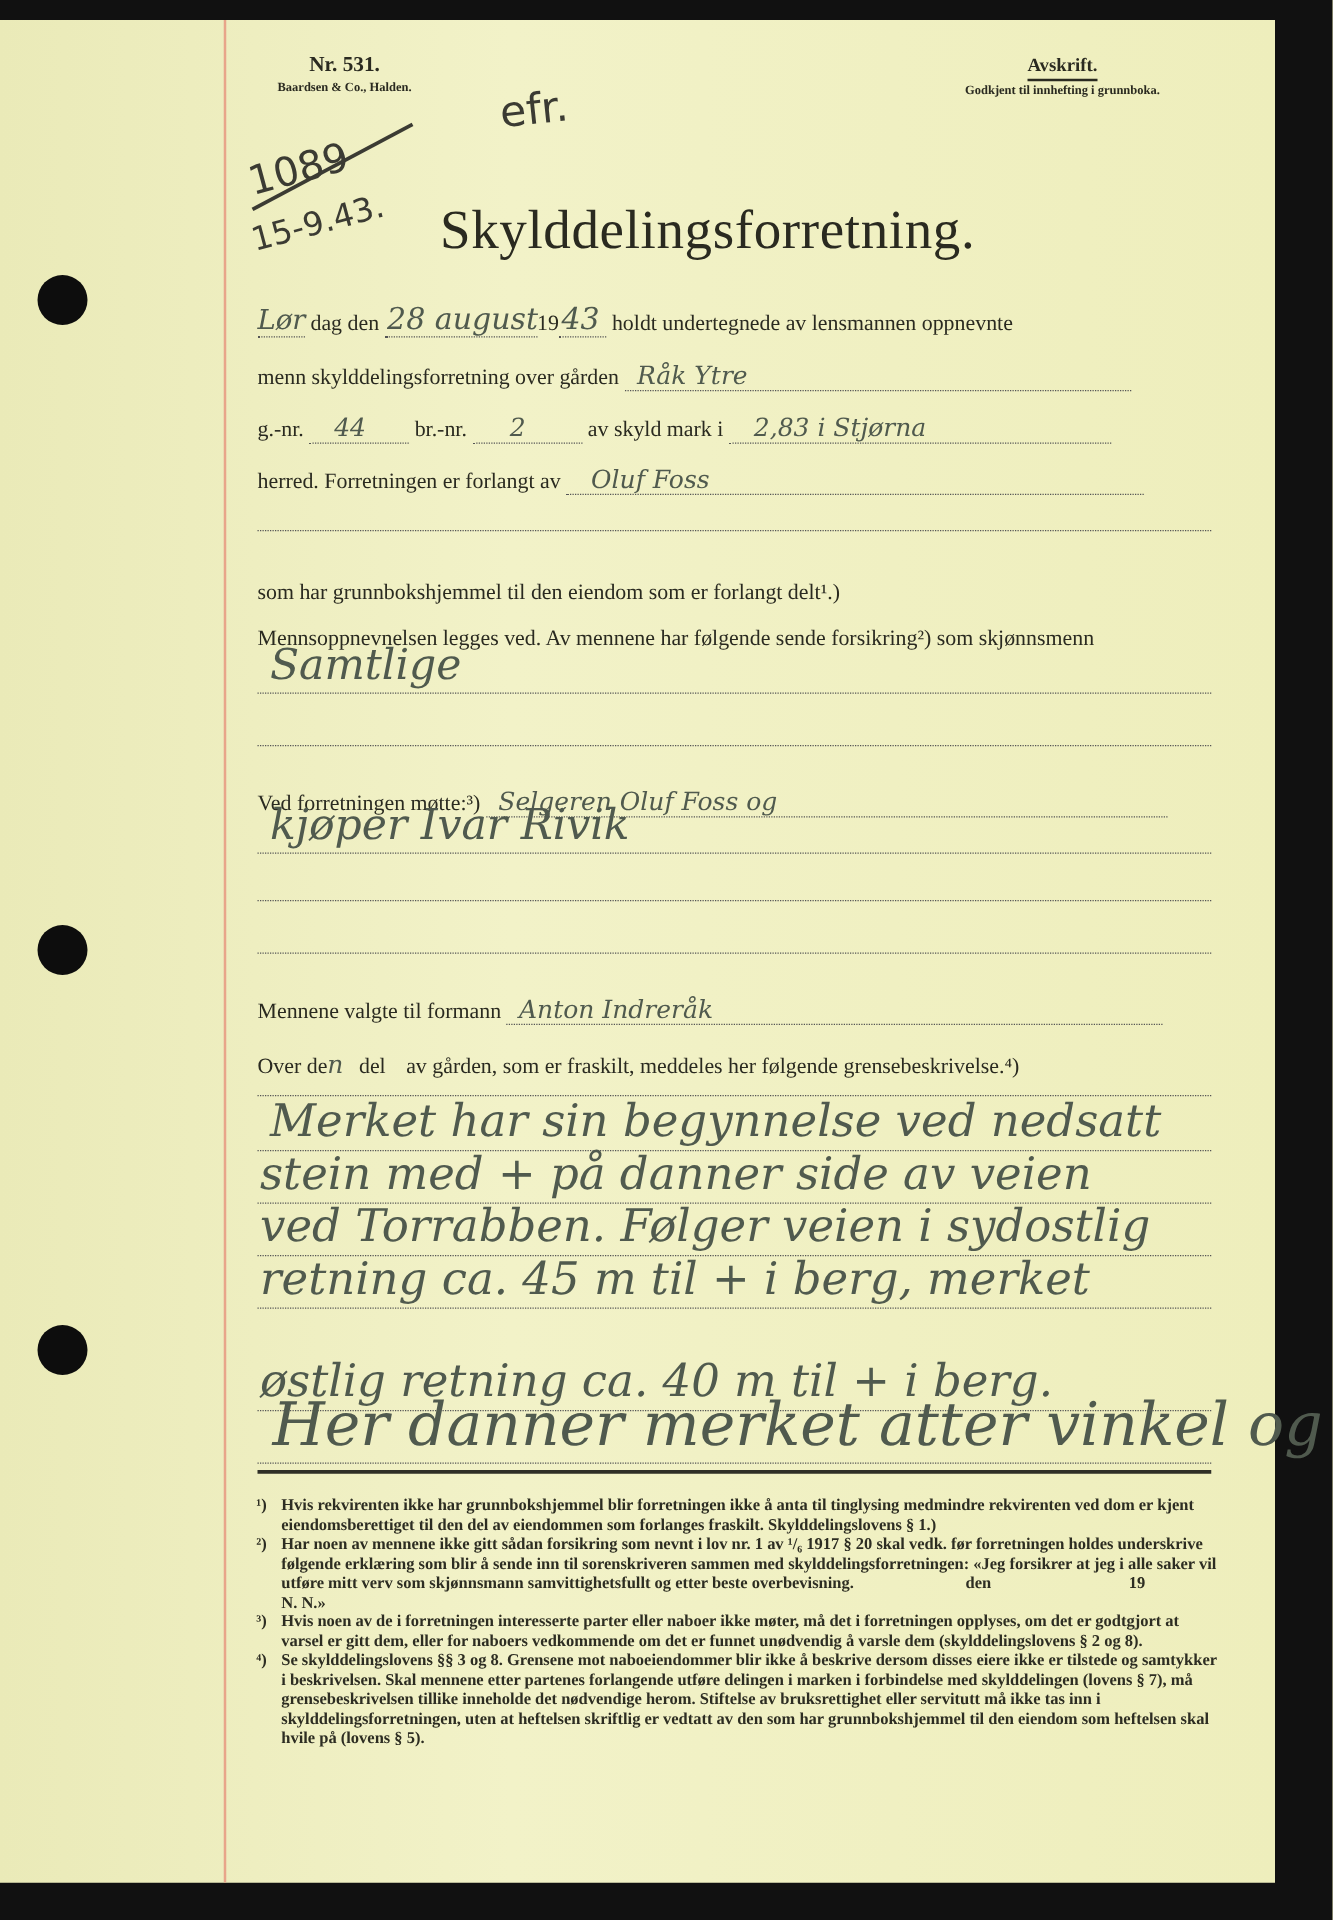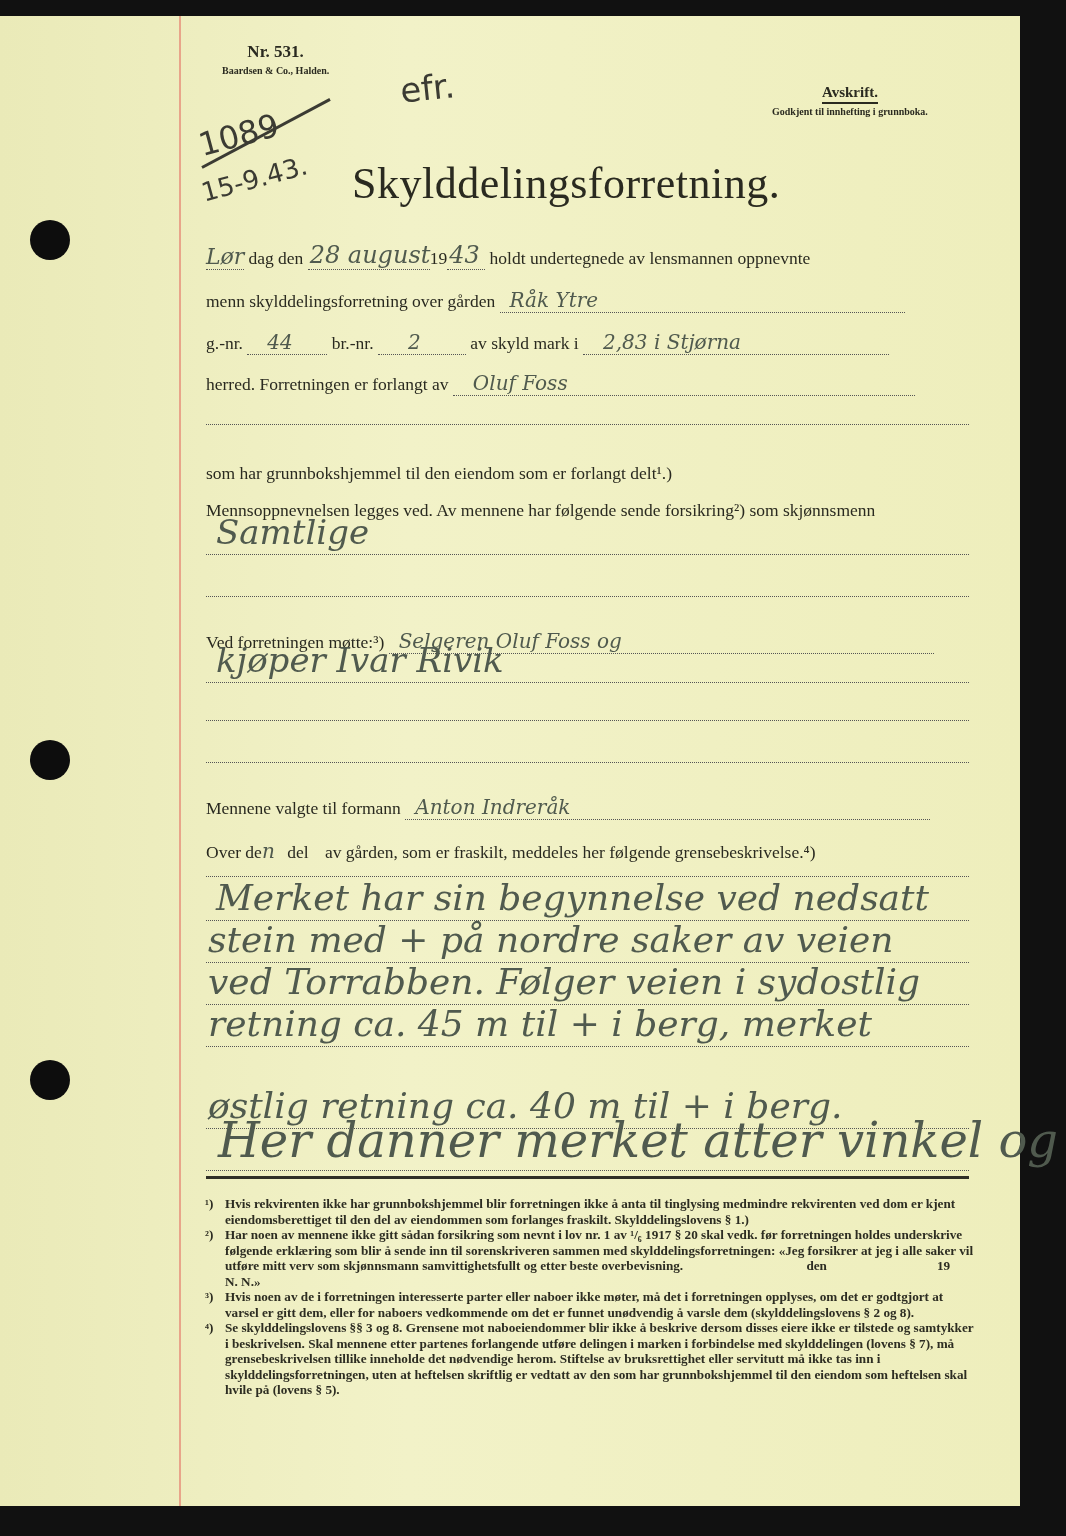--- a/index.html
+++ b/index.html
@@ -18,41 +18,41 @@
       position: absolute; left: 179px; top: 0; width: 2px; height: 100%;
       background: #e8a58a;
     }
     .punch-hole {
       position: absolute; width: 40px; height: 40px; border-radius: 50%;
       background: #0d0d0d; left: 30px;
     }
     .header-left { position: absolute; left: 222px; top: 26px; text-align: center; }
     .header-left .nr { font-size: 17px; font-weight: bold; }
     .header-left .pub { font-size: 10px; font-weight: bold; margin-top: 3px; }
-    .header-right { position: absolute; left: 772px; top: 28px; text-align: center; margin-top: 39px; }
+    .header-right { position: absolute; left: 772px; top: 28px; text-align: center; }
     .header-right .av { font-size: 15px; font-weight: bold; border-bottom: 2px solid #2a2a20; display: inline-block; padding-bottom: 1px; }
     .header-right .god { font-size: 10px; font-weight: bold; margin-top: 2px; }
     .hand { font-family: "DejaVu Serif", serif; font-style: italic; color: #505a4e; }
     .hand-dark { font-family: "DejaVu Sans", sans-serif; color: #3b3b33; }
     .efr { position: absolute; left: 400px; top: 52px; font-size: 34px; transform: rotate(-6deg); }
     .reg-num { position: absolute; left: 198px; top: 100px; font-size: 32px; transform: rotate(-15deg); }
     .reg-date { position: absolute; left: 200px; top: 148px; font-size: 26px; transform: rotate(-15deg); }
     .reg-slash { position: absolute; left: 202px; top: 150px; width: 145px; height: 3px; background: #3b3b33; transform: rotate(-28deg); transform-origin: left center; }
     .title { position: absolute; left: 352px; top: 142px; font-size: 44px; letter-spacing: 0.5px; }
     .line { position: absolute; left: 206px; width: 763px; font-size: 17.5px; white-space: nowrap; }
     .dots { border-bottom: 1px dotted #555; display: inline-block; position: relative; vertical-align: baseline; }
     .fill { position: absolute; left: 6px; bottom: 0px; font-size: 20px; white-space: nowrap; }
     .rule { position: absolute; left: 206px; width: 763px; border-bottom: 1px dotted #555; }
     .handline { position: absolute; left: 206px; width: 763px; border-bottom: 1px dotted #555; height: 38px; }
     .handline span { position: absolute; left: 10px; bottom: 2px; font-size: 34px; white-space: nowrap; }
     .solid-rule { position: absolute; left: 206px; width: 763px; border-bottom: 3px solid #2f2f26; }
     .footnotes { position: absolute; left: 205px; top: 1180px; width: 770px; font-size: 13.2px; line-height: 15.5px; font-weight: bold; color: #2d2d22; }
     .fn { position: relative; padding-left: 20px; margin: 0; }
     .fn .mark { position: absolute; left: 0; top: 0; }
-    .fn .den { display: inline-block; margin-left: 120px; }
+    .fn .den { display: inline-block; margin-left: 86px; }
     .fn .yr { display: inline-block; margin-left: 110px; }
   </style>
 </head>
 <body>
 
 <div class="page">
   <div class="margin-line"></div>
   <div class="punch-hole" style="top:204px"></div>
   <div class="punch-hole" style="top:724px"></div>
   <div class="punch-hole" style="top:1044px"></div>
@@ -129,21 +129,21 @@
     <span style="margin-left:8px">del</span>
     <span style="margin-left:12px">av gården, som er fraskilt, meddeles her følgende grensebeskrivelse.⁴)</span>
   </div>
 
   <div class="rule" style="top:860px"></div>
 
   <div class="handline" style="top:866px">
       <span class="hand" style="font-size:36px">Merket har sin begynnelse ved nedsatt</span>
     </div>
   <div class="handline" style="top:908px">
-      <span class="hand" style="font-size:36px;left:2px">stein med + på nordre saker av veien</span>
+      <span class="hand" style="font-size:36px;left:2px">stein med + på danner side av veien</span>
     </div>
   <div class="handline" style="top:950px">
       <span class="hand" style="font-size:36px;left:2px">ved Torrabben. Følger veien i sydostlig</span>
     </div>
   <div class="handline" style="top:992px">
       <span class="hand" style="font-size:36px;left:2px">retning ca. 45 m til + i berg, merket</span>
     </div>
   <div class="handline" style="top:1074px">
       <span class="hand" style="font-size:36px;left:2px">østlig retning ca. 40 m til + i berg.</span>
     </div>

